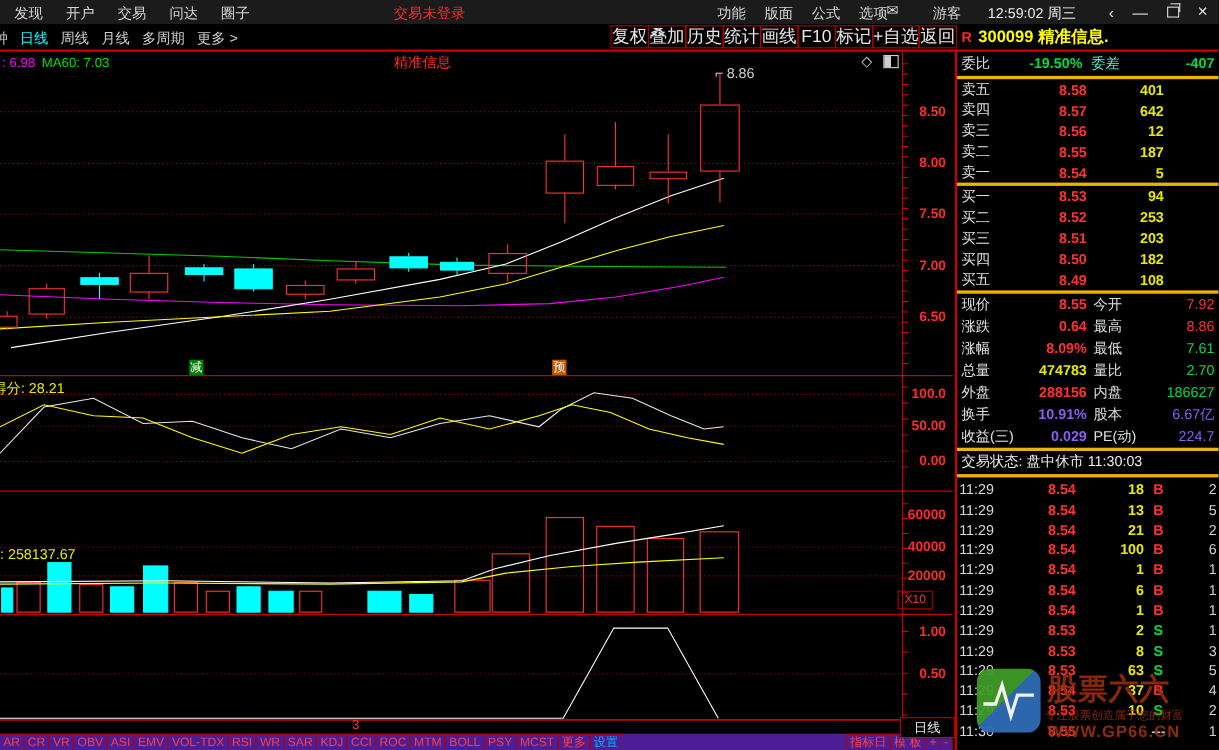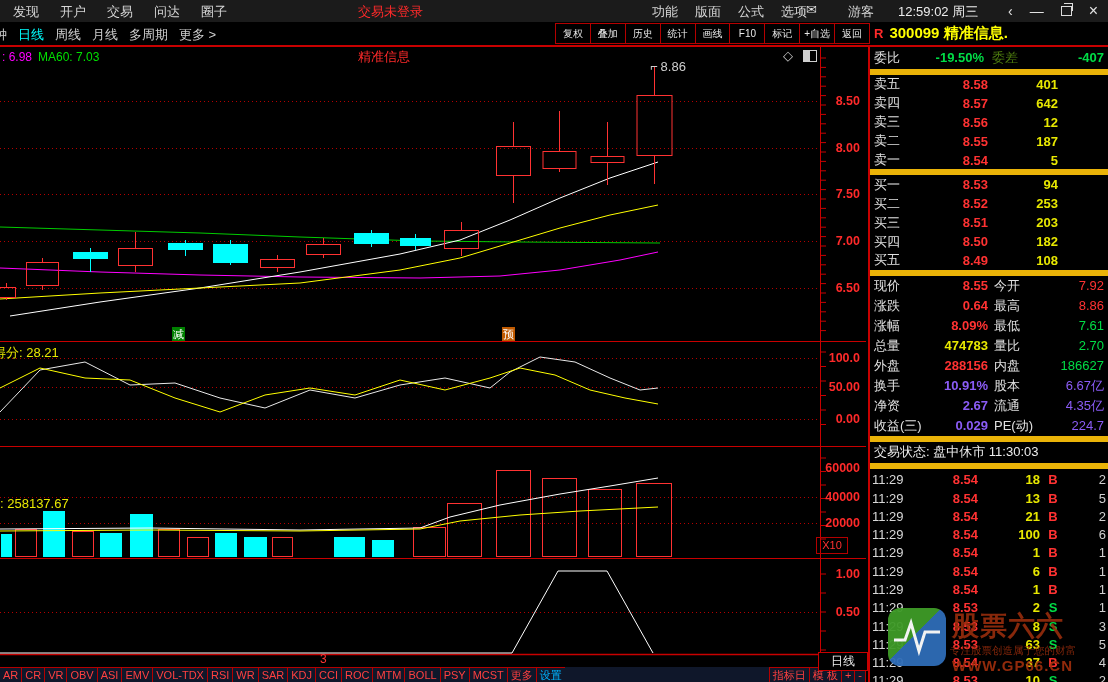--- a/index.html
+++ b/index.html
@@ -15,47 +15,47 @@
   #clock{position:absolute;left:898px;top:3px;color:#ececec;}
   #winctl{position:absolute;right:10px;top:2px;display:flex;gap:17px;align-items:center;color:#e3e3e3;font-size:14px;}
   .win-restore{position:relative;width:9px;height:8px;border:1px solid #ddd;display:inline-block;}
   .win-restore:before{content:"";position:absolute;left:2px;top:-4px;width:8px;height:7px;
      border-top:1px solid #ddd;border-right:1px solid #ddd;}
   
   #toolbar{position:absolute;left:0;top:22px;width:1108px;height:23px;background:#000;font-size:13px;}
   #periods{position:absolute;left:-6px;top:4px;display:flex;gap:11px;color:#cfcfcf;white-space:nowrap;}
   .period-active{color:#00ffff;}
   #tbtns{position:absolute;left:556px;top:1px;width:314px;display:flex;height:21px;}
-  .tbtn{flex:1;border:1px solid #b40000;margin-left:-1px;color:#e8e8e8;font-size:10px;
+  .tbtn{flex:1;border:1px solid #b40000;margin-left:-1px;color:#e8e8e8;font-size:16px;
         display:flex;align-items:center;justify-content:center;white-space:nowrap;}
   #stock-title{position:absolute;left:874px;top:24px;white-space:nowrap;}
   #stock-title .flag{color:#ff2a2a;font-weight:bold;font-size:13px;margin-right:6px;}
   #stock-title .code{color:#ffff00;font-weight:bold;font-size:15px;}
   #topline{position:absolute;left:0;top:45px;width:1108px;height:2px;background:#c80000;}
   
   #chart-svg{position:absolute;left:0;top:46px;}
   .ovl{position:absolute;white-space:nowrap;z-index:10;}
   .marker{font-size:11px;color:#fff;padding:0 1px;line-height:14px;z-index:10;position:absolute;}
   #x10-box{position:absolute;left:816px;top:537px;width:30px;height:15px;border:1px solid #b40000;
            color:#ff3232;font-size:11px;text-align:center;line-height:14px;z-index:10;}
   #period-box{position:absolute;left:818px;top:652px;width:48px;height:17px;border:1px solid #c80000;
            color:#ececec;font-size:12px;text-align:center;line-height:16px;background:#000;z-index:11;}
   #pane-no{position:absolute;left:320px;top:652px;color:#ff3232;font-size:12px;z-index:11;}
   #layout-icon{position:absolute;left:803px;top:50px;width:12px;height:10px;border:1px solid #cfcfcf;z-index:10;}
   #layout-icon:before{content:"";position:absolute;left:0;top:0;width:6px;height:10px;background:#cfcfcf;}
   
   #tabbar{position:absolute;left:0;top:667px;width:866px;height:16px;display:flex;z-index:9;}
   .tab{border:1px solid #b40000;margin-left:-1px;color:#ff4040;font-size:11px;padding:0 3px;
-       line-height:14px;white-space:nowrap;background:#0f172a;}
+       line-height:14px;white-space:nowrap;background:#4c1d95;}
   .tab-accent{color:#00b4ff;}
   #tab-spacer{flex:1;border:none;}
   
   #panel{position:absolute;left:868px;top:46px;width:240px;height:636px;border-left:2px solid #c80000;
          box-sizing:border-box;font-size:13px;z-index:5;}
-  .sep{border-bottom:6px solid #eab308;}
+  .sep{border-bottom:3px solid #eab308;}
   #weibi-row{height:23px;display:flex;align-items:center;padding:0 4px;}
   .sb-row{height:18.9px;display:flex;align-items:center;padding:0 4px;}
   .sb-row .lbl{width:52px;color:#e0e0e0;}
   .sb-row .price{width:62px;text-align:right;font-weight:bold;}
   .sb-row .qty{width:70px;text-align:right;font-weight:bold;}
   .info-row{height:20px;display:flex;align-items:center;padding:0 4px;}
   .info-row .l1{width:58px;color:#e0e0e0;}
   .info-row .v1{width:56px;text-align:right;font-weight:bold;}
   .info-row .l2{width:46px;margin-left:6px;color:#e0e0e0;}
   .info-row .v2{flex:1;text-align:right;font-weight:normal;}
@@ -326,21 +326,21 @@
       <div class="tab">指标日</div>
       <div class="tab">模 板</div>
       <div class="tab">+</div>
       <div class="tab">-</div>
     </div>
 
   <div id="panel">
     <div id="weibi-row" class="sep">
       <span style="width:48px;color:#e0e0e0;">委比</span>
       <span class="c-green" style="width:62px;text-align:right;font-weight:bold;">-19.50%</span>
-      <span style="width:44px;margin-left:8px;color:#4d7c0f;">委差</span>
+      <span style="width:44px;margin-left:8px;color:#5eead4;">委差</span>
       <span class="c-green" style="flex:1;text-align:right;font-weight:bold;">-407</span>
     </div>
     <div id="sell-rows" class="sep">
         <div class="sb-row">
           <span class="lbl">卖五</span>
           <span class="price c-red">8.58</span>
           <span class="qty c-yellow">401</span>
         </div>
         <div class="sb-row">
           <span class="lbl">卖四</span>
@@ -419,26 +419,20 @@
           <span class="l1">外盘</span>
           <span class="v1 c-red">288156</span>
           <span class="l2">内盘</span>
           <span class="v2 c-green">186627</span>
         </div>
         <div class="info-row">
           <span class="l1">换手</span>
           <span class="v1 c-white">10.91%</span>
           <span class="l2">股本</span>
           <span class="v2 c-white">6.67亿</span>
-        </div>
-        <div class="info-row">
-          <span class="l1">净资</span>
-          <span class="v1 c-white">2.67</span>
-          <span class="l2">流通</span>
-          <span class="v2 c-white">4.35亿</span>
         </div>
         <div class="info-row">
           <span class="l1">收益(三)</span>
           <span class="v1 c-white">0.029</span>
           <span class="l2">PE(动)</span>
           <span class="v2 c-white">224.7</span>
         </div>
       </div>
     <div id="status-row" class="sep">
         <span>交易状态: 盘中休市 11:30:03</span>

